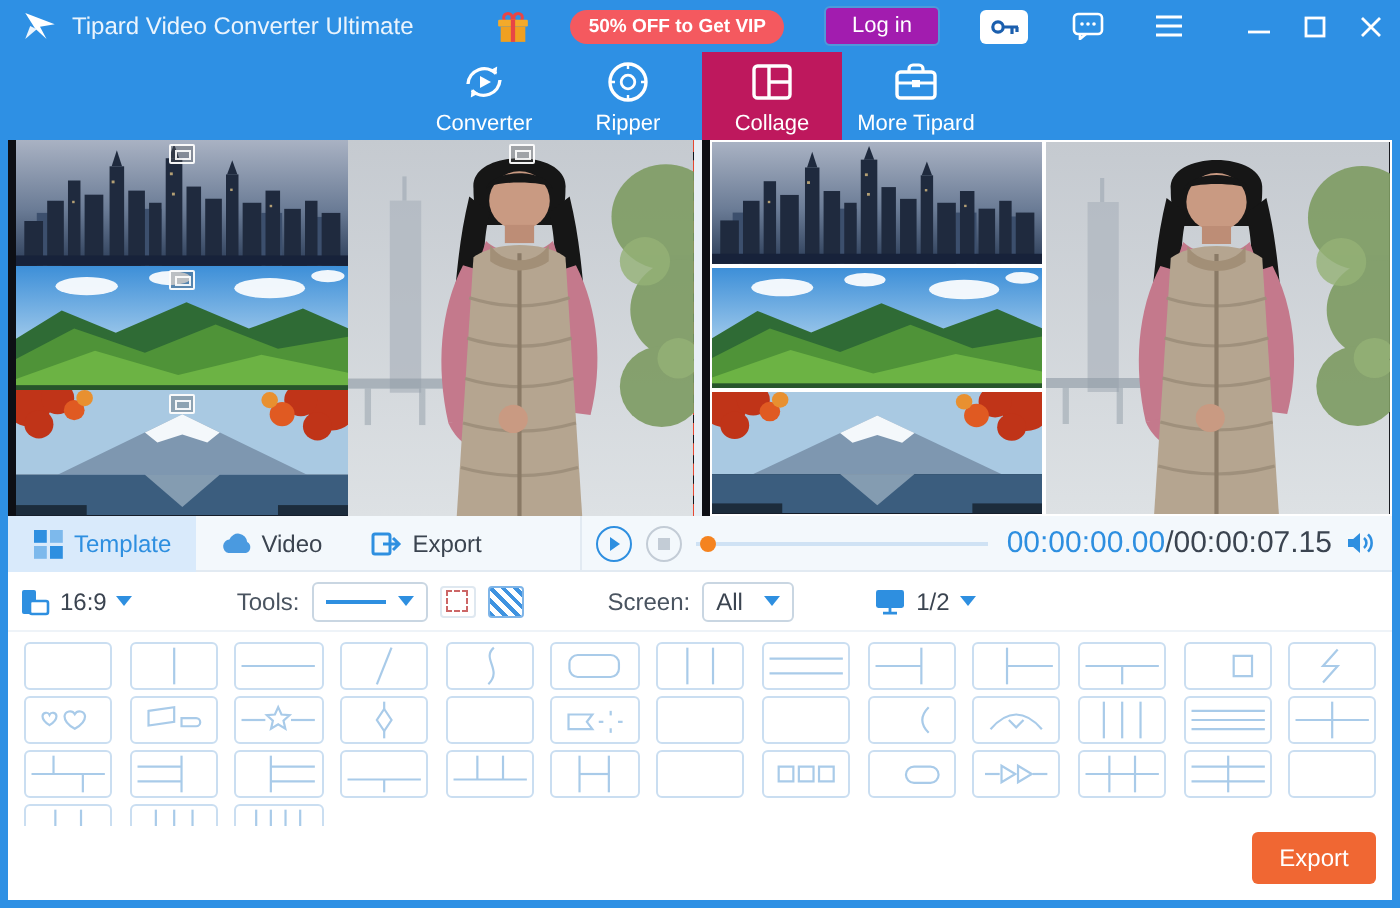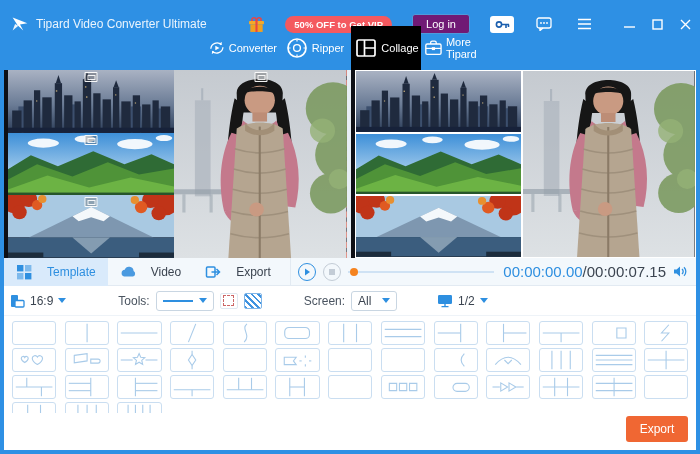--- a/index.html
+++ b/index.html
@@ -1,56 +1,56 @@
 <!DOCTYPE html>
 <html><head>
 <meta charset="utf-8">
 <style>
   * { margin:0; padding:0; box-sizing:border-box; }
   html,body { width:700px; height:454px; overflow:hidden; }
   body { font-family:"Liberation Sans", sans-serif; font-size:12px; }
   .window { position:relative; width:700px; height:454px; background:#2e90e4; overflow:hidden; }
 
   
-  .titlebar { position:absolute; top:11px; left:0; width:700px; height:26px; display:flex; align-items:center; padding:0 8px; color:#fff;justify-content:center; }
+  .titlebar { position:absolute; top:0; left:0; width:700px; height:26px; display:flex; align-items:center; padding:0 8px; color:#fff;justify-content:center; }
   .app-logo { width:20px; height:18px; margin:0 6px 0 2px; }
   .app-title { font-size:12px; color:#eaf4fd; }
   .tb-right { margin-left:auto; display:flex; align-items:center; gap:20px; }
   .gift { width:17px; height:17px; }
   .vip-badge { background:#f4595f; color:#fff; font-size:9.5px; font-weight:bold; padding:3px 9px; border-radius:9px; white-space:nowrap; cursor:pointer; }
-  .login-btn { background:#701a75; border:1px solid #4e9ada; color:#fff; font-size:11px; padding:3px 13px; border-radius:3px; cursor:pointer; }
+  .login-btn { background:#a21caf; border:1px solid #4e9ada; color:#fff; font-size:11px; padding:3px 13px; border-radius:3px; cursor:pointer; }
   .key-btn { background:#fff; border-radius:3px; width:24px; height:17px; display:flex; align-items:center; justify-content:center; cursor:pointer; }
   .icon-btn { width:20px; height:17px; display:flex; align-items:center; justify-content:center; cursor:pointer; }
   .win-ctl { display:flex; align-items:center; gap:14px; margin-left:8px; }
   .win-btn { width:14px; height:14px; display:flex; align-items:center; justify-content:center; cursor:pointer; }
 
   
   .nav { position:absolute; top:26px; left:0; width:700px; height:44px; display:flex; justify-content:center; gap:2px; }
-  .nav-tab { width:70px; height:44px; display:flex; flex-direction:row; align-items:center; justify-content:center; gap:2px; color:#fff; cursor:pointer; }
-  .nav-tab.active { background:#000000; }
+  .nav-tab { width:70px; height:44px; display:flex; flex-direction:column; align-items:center; justify-content:center; gap:2px; color:#fff; cursor:pointer; }
+  .nav-tab.active { background:#be185d; }
   .nav-tab .nlabel { font-size:11px; }
 
   
   .preview-row { position:absolute; top:70px; left:4px; width:692px; height:188px; display:flex; background:#0d0f15; }
   .edit-pane { position:relative; width:343px; height:188px; background:#0d0f15; overflow:hidden; }
   .pane-divider { width:4px; height:188px; background:#e7eef5; }
   .out-pane { position:relative; width:345px; height:188px; background:#0d0f15; overflow:hidden; }
   .cell { position:absolute; overflow:hidden; }
   .cell svg { position:absolute; inset:0; width:100%; height:100%; }
   .cell .badge { position:absolute; top:2px; left:50%; transform:translateX(-50%); width:13px; height:10px;
     border:1px solid rgba(255,255,255,.95); background:rgba(90,90,90,.35); border-radius:1px; }
   .cell .badge:after { content:""; position:absolute; left:2px; top:2px; width:6px; height:3px; border:1px solid rgba(255,255,255,.9); }
   .cell.selected { outline:2px dashed #e6432c; outline-offset:-2px; }
   .out-pane .cell { border:1px solid #fff; }
 
   
   .panel { position:absolute; top:258px; left:4px; width:692px; height:192px; background:#fff; }
   .ctrl-row { position:relative; height:28px; background:#f3f8fc; border-bottom:1px solid #e2eaf2; display:flex; align-items:center; }
   .ctrl-tabs { display:flex; align-items:center; height:28px; width:348px; }
-  .ctab { display:flex; align-items:center; gap:15px; height:28px; padding:0 12px; color:#3b4450; cursor:pointer; }
+  .ctab { display:flex; align-items:center; gap:5px; height:28px; padding:0 12px; color:#3b4450; cursor:pointer; }
   .ctab.active { background:#d9eafb; color:#2e8fe0; }
   .ctrl-vdiv { width:1px; height:28px; background:#e2eaf2; }
   .playback { display:flex; align-items:center; flex:1; padding:0 8px; gap:7px; }
   .circle-btn { width:18px; height:18px; border-radius:50%; display:flex; align-items:center; justify-content:center; cursor:pointer; }
   .play { border:1.4px solid #2e8fe0; }
   .stop { border:1.4px solid #c3ccd6; }
   .stop .sq { width:6px; height:6px; background:#c3ccd6; }
   .slider { position:relative; width:146px; height:10px; cursor:pointer; }
   .slider .track { position:absolute; top:4.5px; left:0; width:100%; height:1.6px; background:#cfe2f4; }
   .slider .thumb { position:absolute; top:1px; left:2px; width:8px; height:8px; border-radius:50%; background:#f5831f; }

